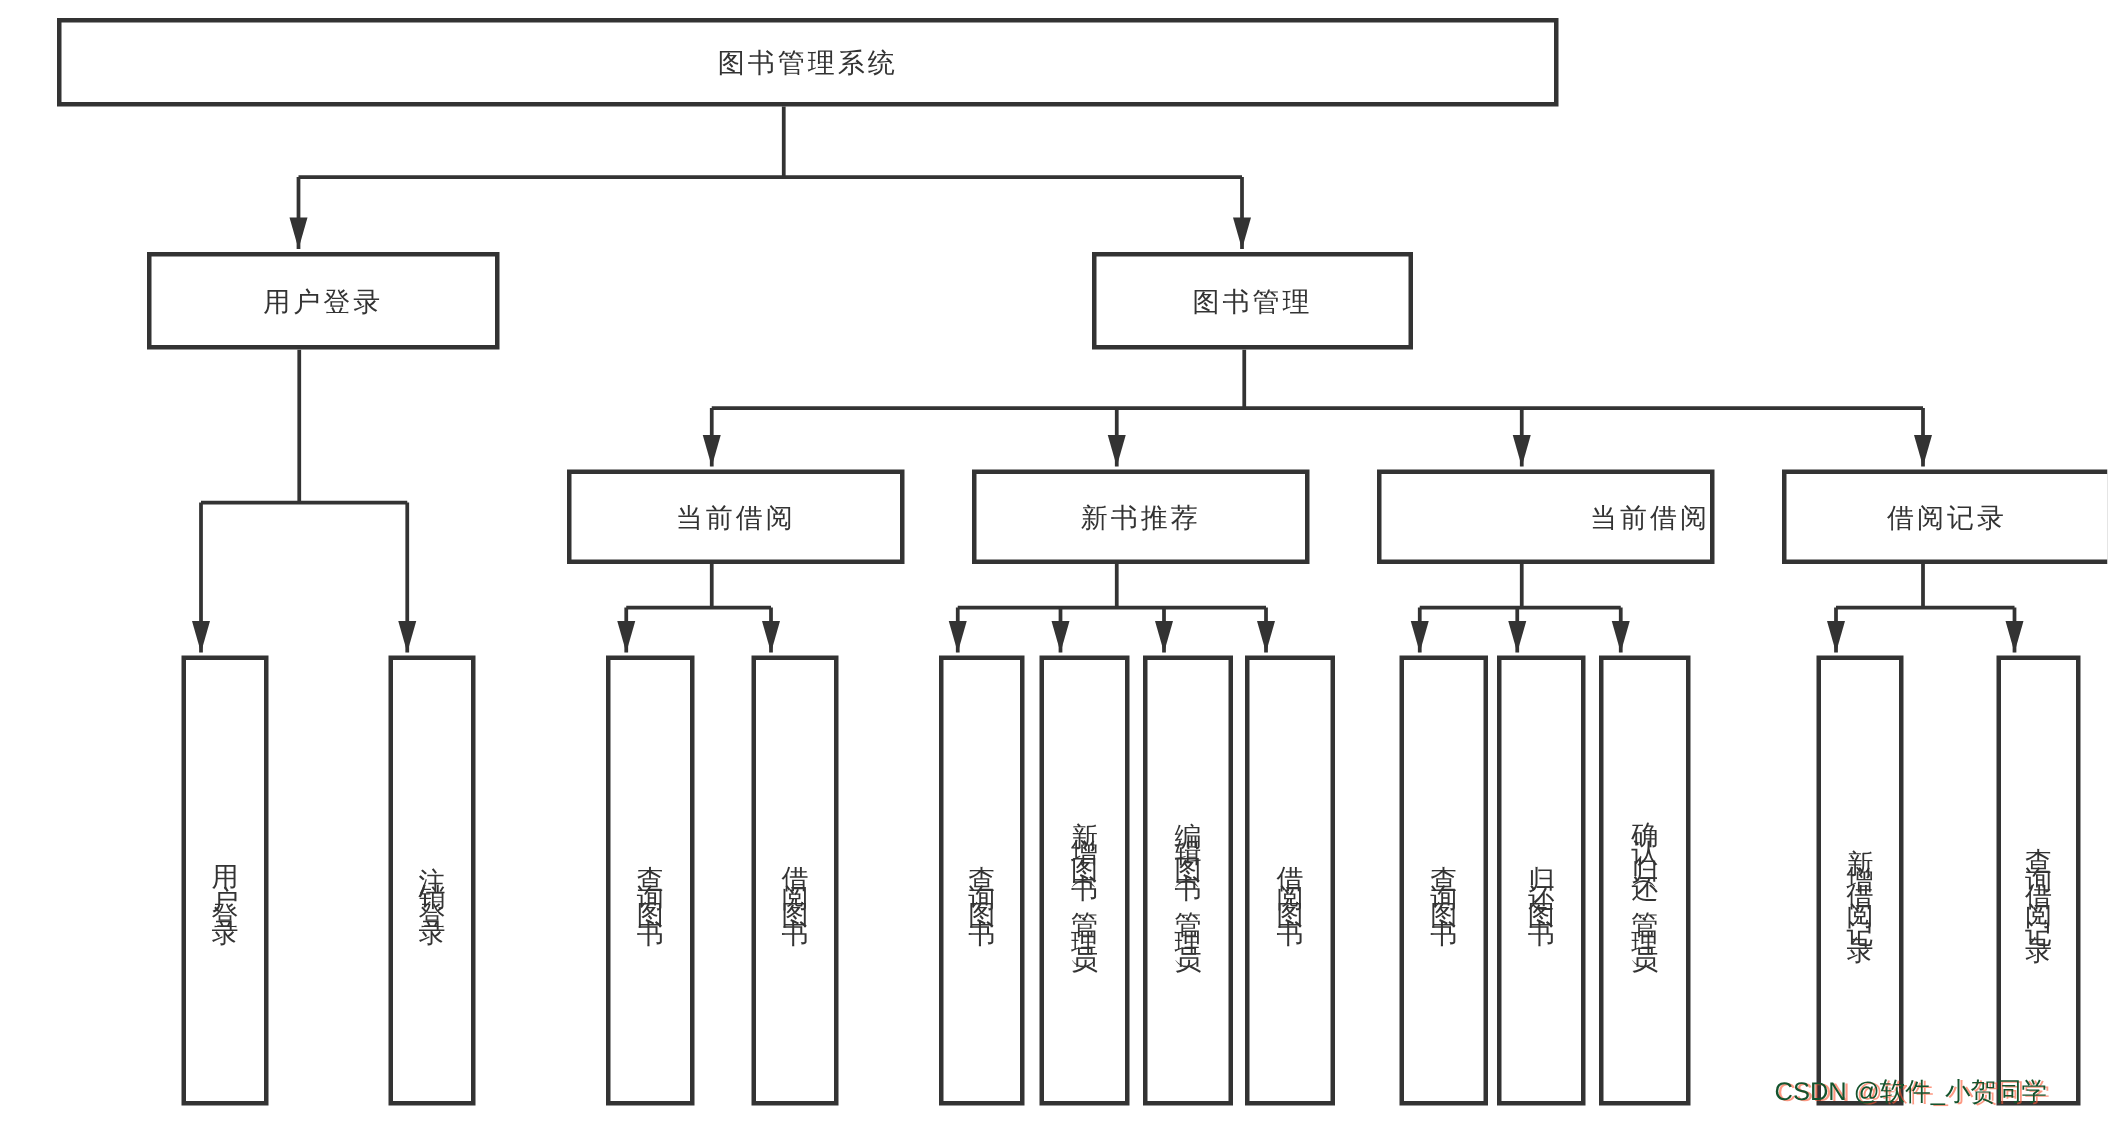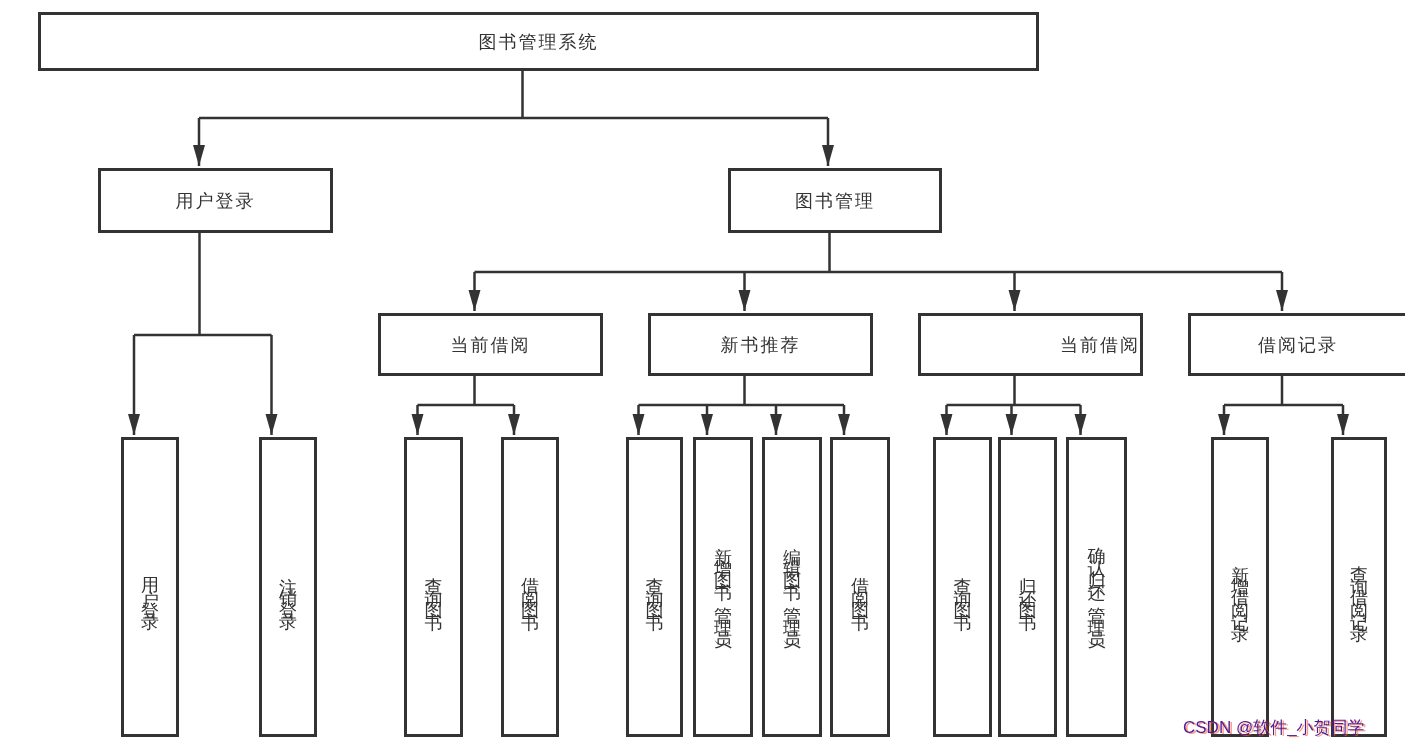--- a/index.html
+++ b/index.html
@@ -12,21 +12,21 @@
     position:absolute;box-sizing:border-box;border:3px solid #333333;background:#ffffff;
     display:flex;align-items:center;justify-content:center;color:#333333;margin-left:16px;
   }
   .node.h span{font-size:18px;letter-spacing:2px;white-space:nowrap;}
   .node.v span{
     writing-mode:vertical-rl;text-orientation:mixed;
     font-size:18px;letter-spacing:12px;line-height:1;
   }
   .watermark{
     position:absolute;left:1183px;top:716px;width:222px;
-    font-size:17px;white-space:nowrap;color:#4c1d95;
+    font-size:17px;white-space:nowrap;color:#14532d;
     text-shadow:2px 1px 0 rgba(252,85,49,0.6);
   }
 </style>
 </head>
 <body>
 
 <div class="canvas">
 
   <svg class="connectors" viewBox="0 0 1405 747" xmlns="http://www.w3.org/2000/svg">
     <defs>

